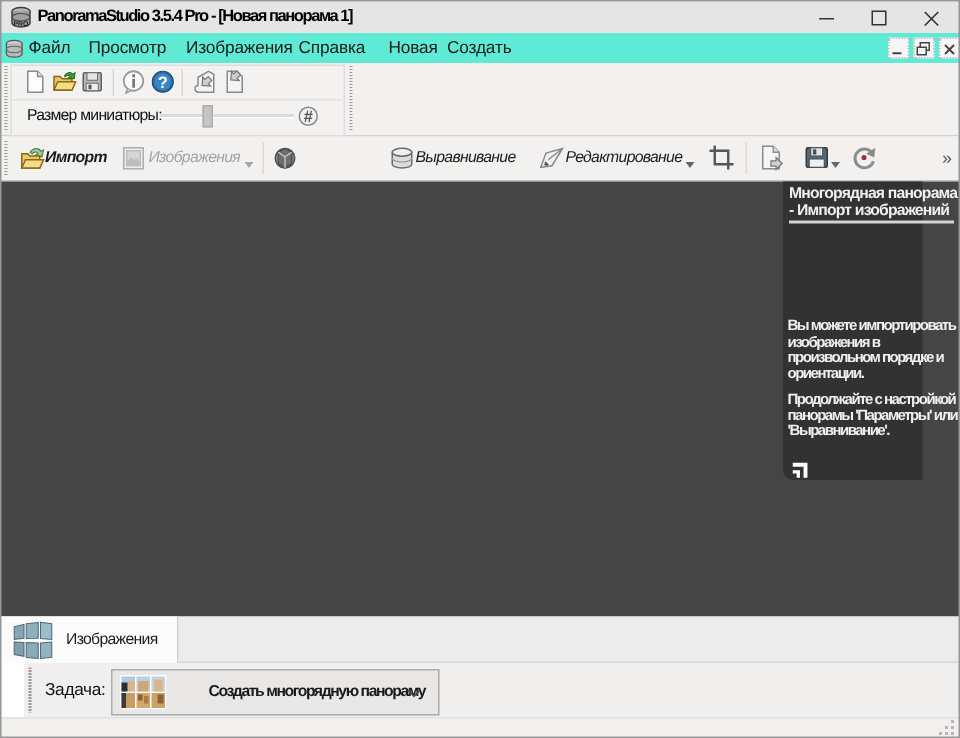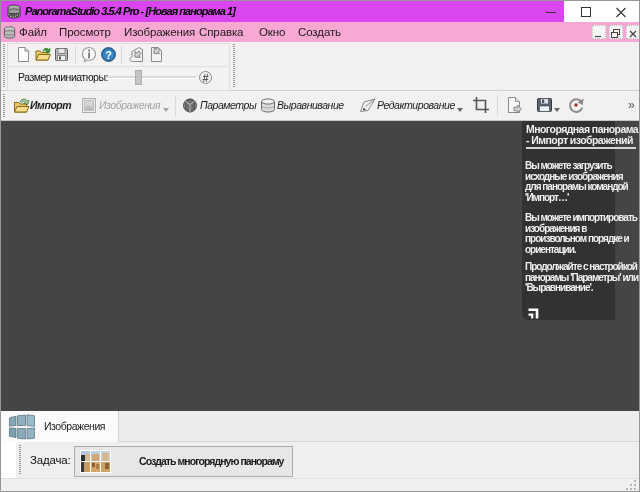--- a/index.html
+++ b/index.html
@@ -1,24 +1,24 @@
 <!DOCTYPE html>
 <html><head>
 <meta charset="utf-8">
 <style>
   html,body{margin:0;padding:0;}
   body{width:640px;height:492px;overflow:hidden;font-family:"Liberation Sans",sans-serif;position:relative;background:#fff;-webkit-font-smoothing:antialiased;}
   .abs{position:absolute;}
   #frame{position:absolute;left:0;top:0;width:640px;height:492px;border:1px solid #969696;box-sizing:border-box;pointer-events:none;z-index:99;}
   
-  #titlebar{left:0;top:1px;width:564px;height:21px;background:#d946ef;font-style:italic;}
+  #titlebar{left:0;top:1px;width:640px;height:21px;background:#e5e5e5;}
   #title-text{left:25px;top:0;height:21px;line-height:21px;font-size:11px;font-weight:700;color:#000;white-space:nowrap;letter-spacing:-0.95px;}
   .capbtn{top:0;height:21px;width:35px;}
   
-  #menubar{left:0;top:22px;width:640px;height:20px;background:#f9a8d4;}
+  #menubar{left:0;top:22px;width:640px;height:20px;background:#5eead4;}
   .menuitem{top:0;height:20px;line-height:21px;font-size:11.5px;letter-spacing:-0.1px;color:#1a1a1a;white-space:nowrap;}
   .mdibtn{top:3px;width:14px;height:14px;border:1px dotted #c0c0c0;box-sizing:border-box;background:#f6f6f6;}
   
   #toolband{left:0;top:42px;width:640px;height:48px;background:#f2f1ef;border-bottom:1px solid #d4d2d0;box-sizing:content-box;}
   #toolisland{left:7px;top:1px;width:221px;height:46px;border:1px solid #e0dedc;background:#f3f2f0;}
   .grip{width:2px;background-image:repeating-linear-gradient(to bottom,#989898 0,#989898 1px,transparent 1px,transparent 2px);}
   .vsep{width:1px;background:#dbd9d7;}
   #thumblabel{left:18px;top:29px;font-size:10.5px;letter-spacing:-0.5px;color:#111;}
   #slider-track{left:107px;top:34px;width:89px;height:2px;background:#dcdad8;border-bottom:1px solid #fff;}
   #slider-thumb{left:135px;top:28px;width:7px;height:15px;background:#c6c4c2;border:1px solid #b0aeac;box-sizing:border-box;}
@@ -71,21 +71,21 @@
 <div id="menubar" class="abs">
   <svg class="abs" style="left:3px;top:4px" width="13" height="13" viewBox="0 0 14 15">
     <ellipse cx="7" cy="3.5" rx="6" ry="2.5" fill="#cfcfcf" stroke="#555" stroke-width="1"></ellipse>
     <path d="M1 3.5 L1 11.5 A6 2.5 0 0 0 13 11.5 L13 3.5" fill="#b9b9b9" stroke="#555" stroke-width="1"></path>
     <ellipse cx="7" cy="8" rx="6" ry="2.5" fill="none" stroke="#666" stroke-width="0.8"></ellipse>
   </svg>
   <div class="menuitem abs" style="left:19px">Файл</div>
   <div class="menuitem abs" style="left:59px">Просмотр</div>
   <div class="menuitem abs" style="left:124px">Изображения</div>
   <div class="menuitem abs" style="left:199px">Справка</div>
-  <div class="menuitem abs" style="left:259px">Окно</div>
+  <div class="menuitem abs" style="left:259px">Новая</div>
   <div class="menuitem abs" style="left:298px">Создать</div>
   <div class="mdibtn abs" style="left:592px"><svg width="12" height="12">
         <line x1="2" y1="8.5" x2="8" y2="8.5" stroke="#444" stroke-width="1.2"></line>
       </svg></div>
   <div class="mdibtn abs" style="left:609px"><svg width="12" height="12">
         <rect x="3.5" y="1.5" width="6" height="5" fill="#f6f6f6" stroke="#444"></rect>
         <rect x="1.5" y="4.5" width="6" height="5" fill="#f6f6f6" stroke="#444"></rect>
       </svg></div>
   <div class="mdibtn abs" style="left:626px"><svg width="12" height="12">
         <path d="M3 3 L9 9 M9 3 L3 9" stroke="#444" stroke-width="1.3"></path>
@@ -153,21 +153,20 @@
     <path d="M3.5 11 L6.5 8 L8.5 10 L10 8.5 L12.5 11 L12.5 13.5 L3.5 13.5 Z" fill="#bdbdbd"></path>
   </svg>
   <div class="wf-text abs" style="left:99px;color:#a3a3a3">Изображения</div>
   <div class="wf-arrow abs" style="left:163px;border-top-color:#a8a8a8"></div>
   <div class="vsep abs" style="left:175px;top:4px;height:21px"></div>
   <svg id="wf-param" class="abs" style="left:182px;top:6px" width="16" height="17" viewBox="0 0 16 17">
     <circle cx="8" cy="8.5" r="6.5" fill="#8f8f8f" stroke="#4f4f4f" stroke-width="1"></circle>
     <path d="M8 2 L12.5 4.5 L12.5 12 L8 15 L3.5 12 L3.5 4.5 Z" fill="#6e6e6e" stroke="#4a4a4a" stroke-width="0.8"></path>
     <path d="M3.5 4.5 L8 7.5 L12.5 4.5 M8 7.5 L8 15" fill="none" stroke="#cfcfcf" stroke-width="0.8"></path>
   </svg>
-  <div class="wf-text abs" style="left:200px">Параметры</div>
   <svg id="wf-align" class="abs" style="left:259px;top:6px" width="18" height="17" viewBox="0 0 18 17">
     <path d="M2.5 4.5 L15.5 4.5 L15.5 12.5 A6.5 2.5 0 0 1 2.5 12.5 Z" fill="#dcdcdc" stroke="#6a6a6a" stroke-width="1"></path>
     <ellipse cx="9" cy="4.5" rx="6.5" ry="2.6" fill="#efefef" stroke="#6a6a6a" stroke-width="1"></ellipse>
     <path d="M2.5 8.5 A6.5 2.5 0 0 0 15.5 8.5" fill="none" stroke="#9a9a9a" stroke-width="0.8"></path>
   </svg>
   <div class="wf-text abs" style="left:277px">Выравнивание</div>
   <svg id="wf-edit" class="abs" style="left:359px;top:6px" width="18" height="17" viewBox="0 0 18 17">
     <path d="M1.5 14.5 L5 5 L16 2 L9 13.5 Z" fill="#f2f2f2" stroke="#8a8a8a" stroke-width="1"></path>
     <path d="M16 2 L6.5 9.5" stroke="#8a8a8a" stroke-width="1" fill="none"></path>
     <path d="M4.5 10.5 L7 12.8 L5.5 13.5 L3.8 13.2 Z" fill="#555"></path>
@@ -196,21 +195,20 @@
     <path d="M10.5 6.5 L16.5 2.5 L15.8 9 Z" fill="#8a8a8a"></path>
     <circle cx="9" cy="9" r="1.7" fill="#a03030"></circle>
   </svg>
   <div class="abs" style="left:628px;top:0;height:29px;line-height:28px;font-size:12px;color:#555">»</div>
 </div>
 
 <div id="workspace" class="abs">
   <div id="helppanel">
     <div id="hp-title" class="abs">Многорядная панорама<br>- Импорт изображений</div>
     <div id="hp-rule" class="abs"></div>
-    <div class="hp-p abs" style="top:40px">Вы можете загрузить<br>исходные изображения<br>для панорамы командой<br>'Импорт…'</div>
     <div class="hp-p abs" style="top:141px">Продолжайте с настройкой<br>панорамы 'Параметры' или<br>'Выравнивание'.</div>
     <div class="hp-p abs" style="top:92px">Вы можете импортировать<br>изображения в<br>произвольном порядке и<br>ориентации.</div>
     <svg class="abs" style="left:6px;top:185px" width="11" height="13" viewBox="0 0 11 13">
       <path d="M0.5 3.8 L9 3.8 L9 12.5" fill="none" stroke="#fff" stroke-width="2.6"></path>
       <path d="M0.5 8.6 L4.2 8.6 L4.2 12.5" fill="none" stroke="#fff" stroke-width="2.2"></path>
     </svg>
   </div>
 </div>
 
 <div id="tabrow" class="abs">

